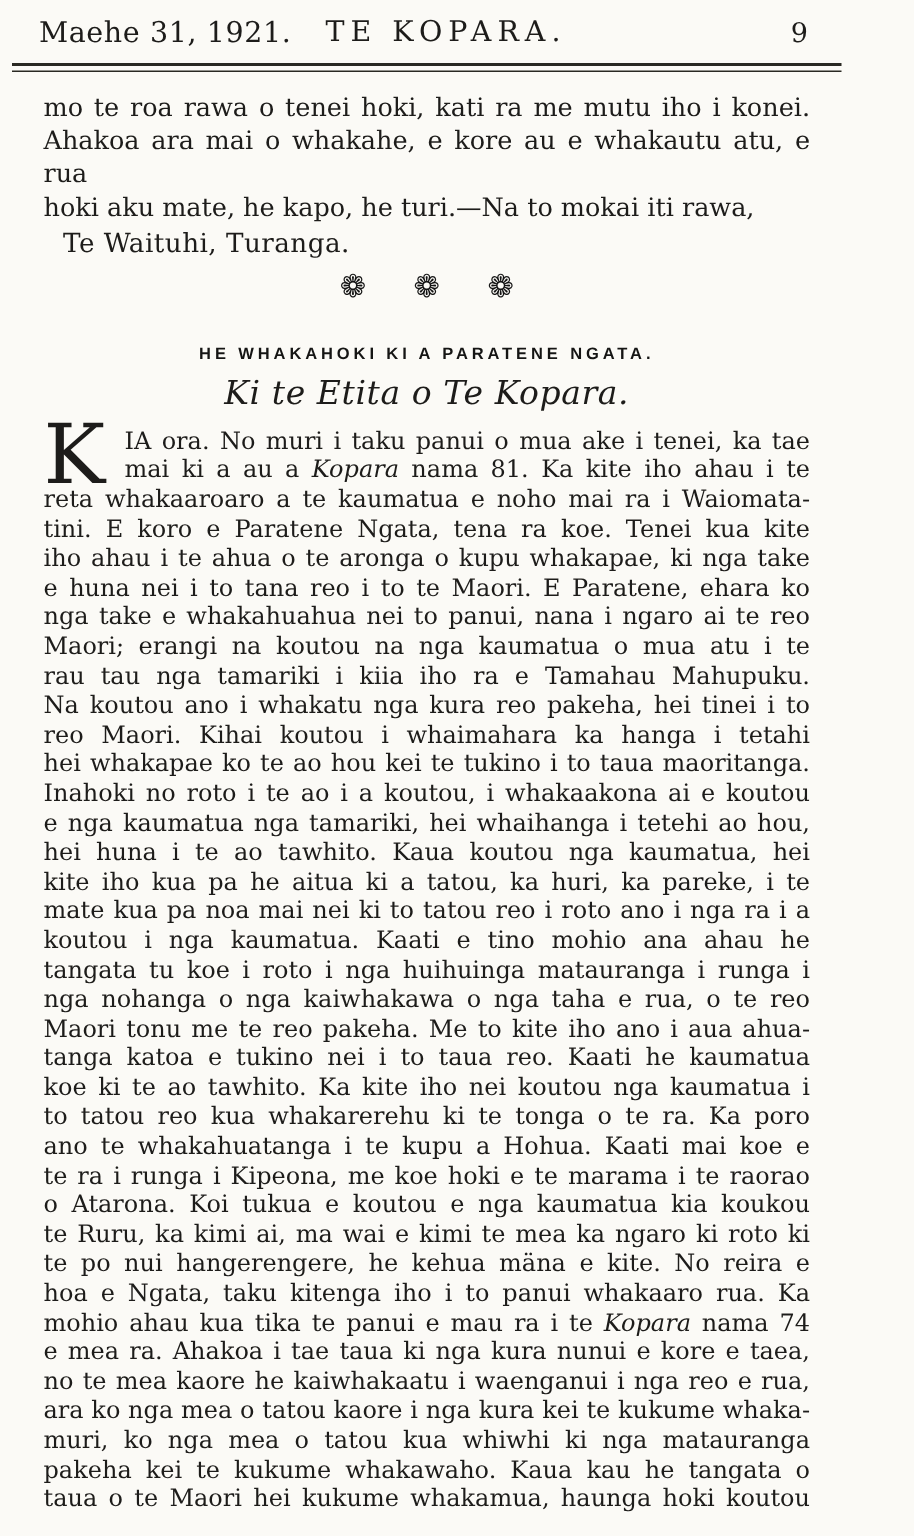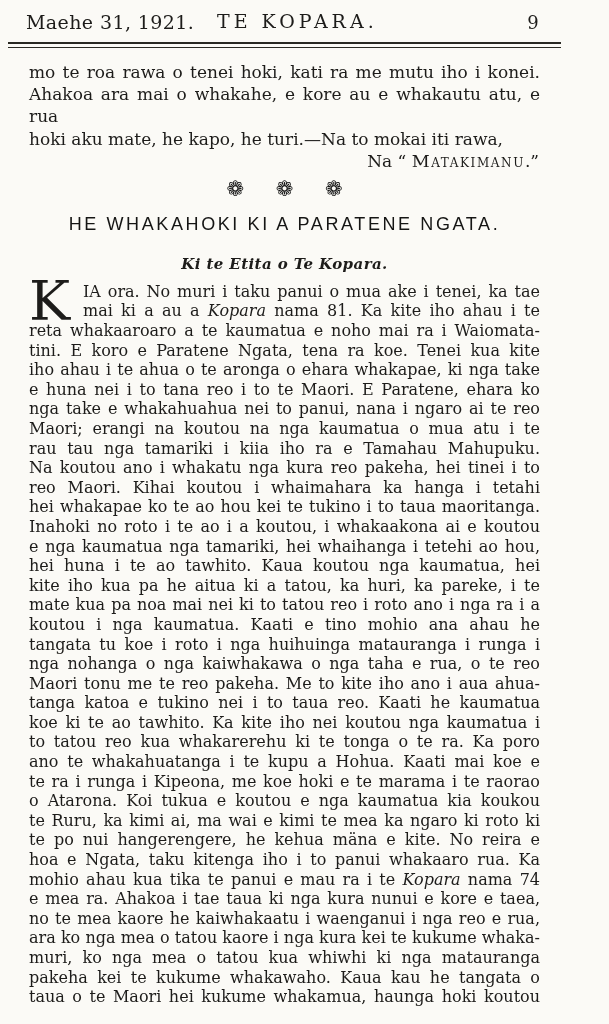--- a/index.html
+++ b/index.html
@@ -41,34 +41,34 @@
   .ornaments {
     margin-top:6px;
     text-align:center;
     font-family:"DejaVu Sans", sans-serif;
     font-size:21px;
     word-spacing:25px;
     color:#141414;
   }
   
   .heading {
-    margin-top:13px;
+    margin-top:27px;
     text-align:center;
     font-family:"Liberation Sans", sans-serif;
-    font-weight:400;
-    font-size:18px;
+    font-weight:700;
+    font-size:11px;
     letter-spacing:2.6px;
     color:#151514;
   }
   .subheading {
-    margin-top:20px;
+    margin-top:8px;
     text-align:center;
     font-style:italic;
-    font-weight:bold;
-    font-size:15px;
+    font-weight:normal;
+    font-size:22px;
     letter-spacing:0.4px;
   }
   
   .bodypar { margin-top:9px; font-size:16px; line-height:19.6px; }
   .bodypar .dropcap {
     float:left;
     width:54px; height:39.2px;
     font-size:55px; line-height:39.2px;
     letter-spacing:0;
   }
@@ -86,36 +86,36 @@
   </div>
 
   <div class="rule"></div>
 
   <div class="intro">
       <div class="jline">mo te roa rawa o tenei hoki, kati ra me mutu iho i konei.</div>
       <div class="jline">Ahakoa ara mai o whakahe, e kore au e whakautu atu, e rua</div>
       <div class="jline">hoki aku mate, he kapo, he turi.—Na to mokai iti rawa,</div>
     </div>
 
-  <div class="signature"><span>Na “ </span><span class="smallcaps">Matakimanu</span><span>.”</span></div>
 
+  <div class="place">Te Waituhi, Turanga.</div>
 
   <div class="ornaments">❁ ❁ ❁</div>
 
   <h1 class="heading">HE WHAKAHOKI KI A PARATENE NGATA.</h1>
 
   <h2 class="subheading">Ki te Etita o Te Kopara.</h2>
 
   <div class="bodypar">
     <span class="dropcap">K</span>
   <div class="jline">IA ora. No muri i taku panui o mua ake i tenei, ka tae</div>
       <div class="jline"><span>mai ki a au a </span><i>Kopara</i><span> nama 81. Ka kite iho ahau i te</span></div>
       <div class="jline">reta whakaaroaro a te kaumatua e noho mai ra i Waiomata-</div>
       <div class="jline">tini. E koro e Paratene Ngata, tena ra koe. Tenei kua kite</div>
-      <div class="jline">iho ahau i te ahua o te aronga o ehara whakapae, ki nga take</div>
+      <div class="jline">iho ahau i te ahua o te aronga o kupu whakapae, ki nga take</div>
       <div class="jline">e huna nei i to tana reo i to te Maori. E Paratene, ehara ko</div>
       <div class="jline">nga take e whakahuahua nei to panui, nana i ngaro ai te reo</div>
       <div class="jline">Maori; erangi na koutou na nga kaumatua o mua atu i te</div>
       <div class="jline">rau tau nga tamariki i kiia iho ra e Tamahau Mahupuku.</div>
       <div class="jline">Na koutou ano i whakatu nga kura reo pakeha, hei tinei i to</div>
       <div class="jline">reo Maori. Kihai koutou i whaimahara ka hanga i tetahi</div>
       <div class="jline">hei whakapae ko te ao hou kei te tukino i to taua maoritanga.</div>
       <div class="jline">Inahoki no roto i te ao i a koutou, i whakaakona ai e koutou</div>
       <div class="jline">e nga kaumatua nga tamariki, hei whaihanga i tetehi ao hou,</div>
       <div class="jline">hei huna i te ao tawhito. Kaua koutou nga kaumatua, hei</div>

